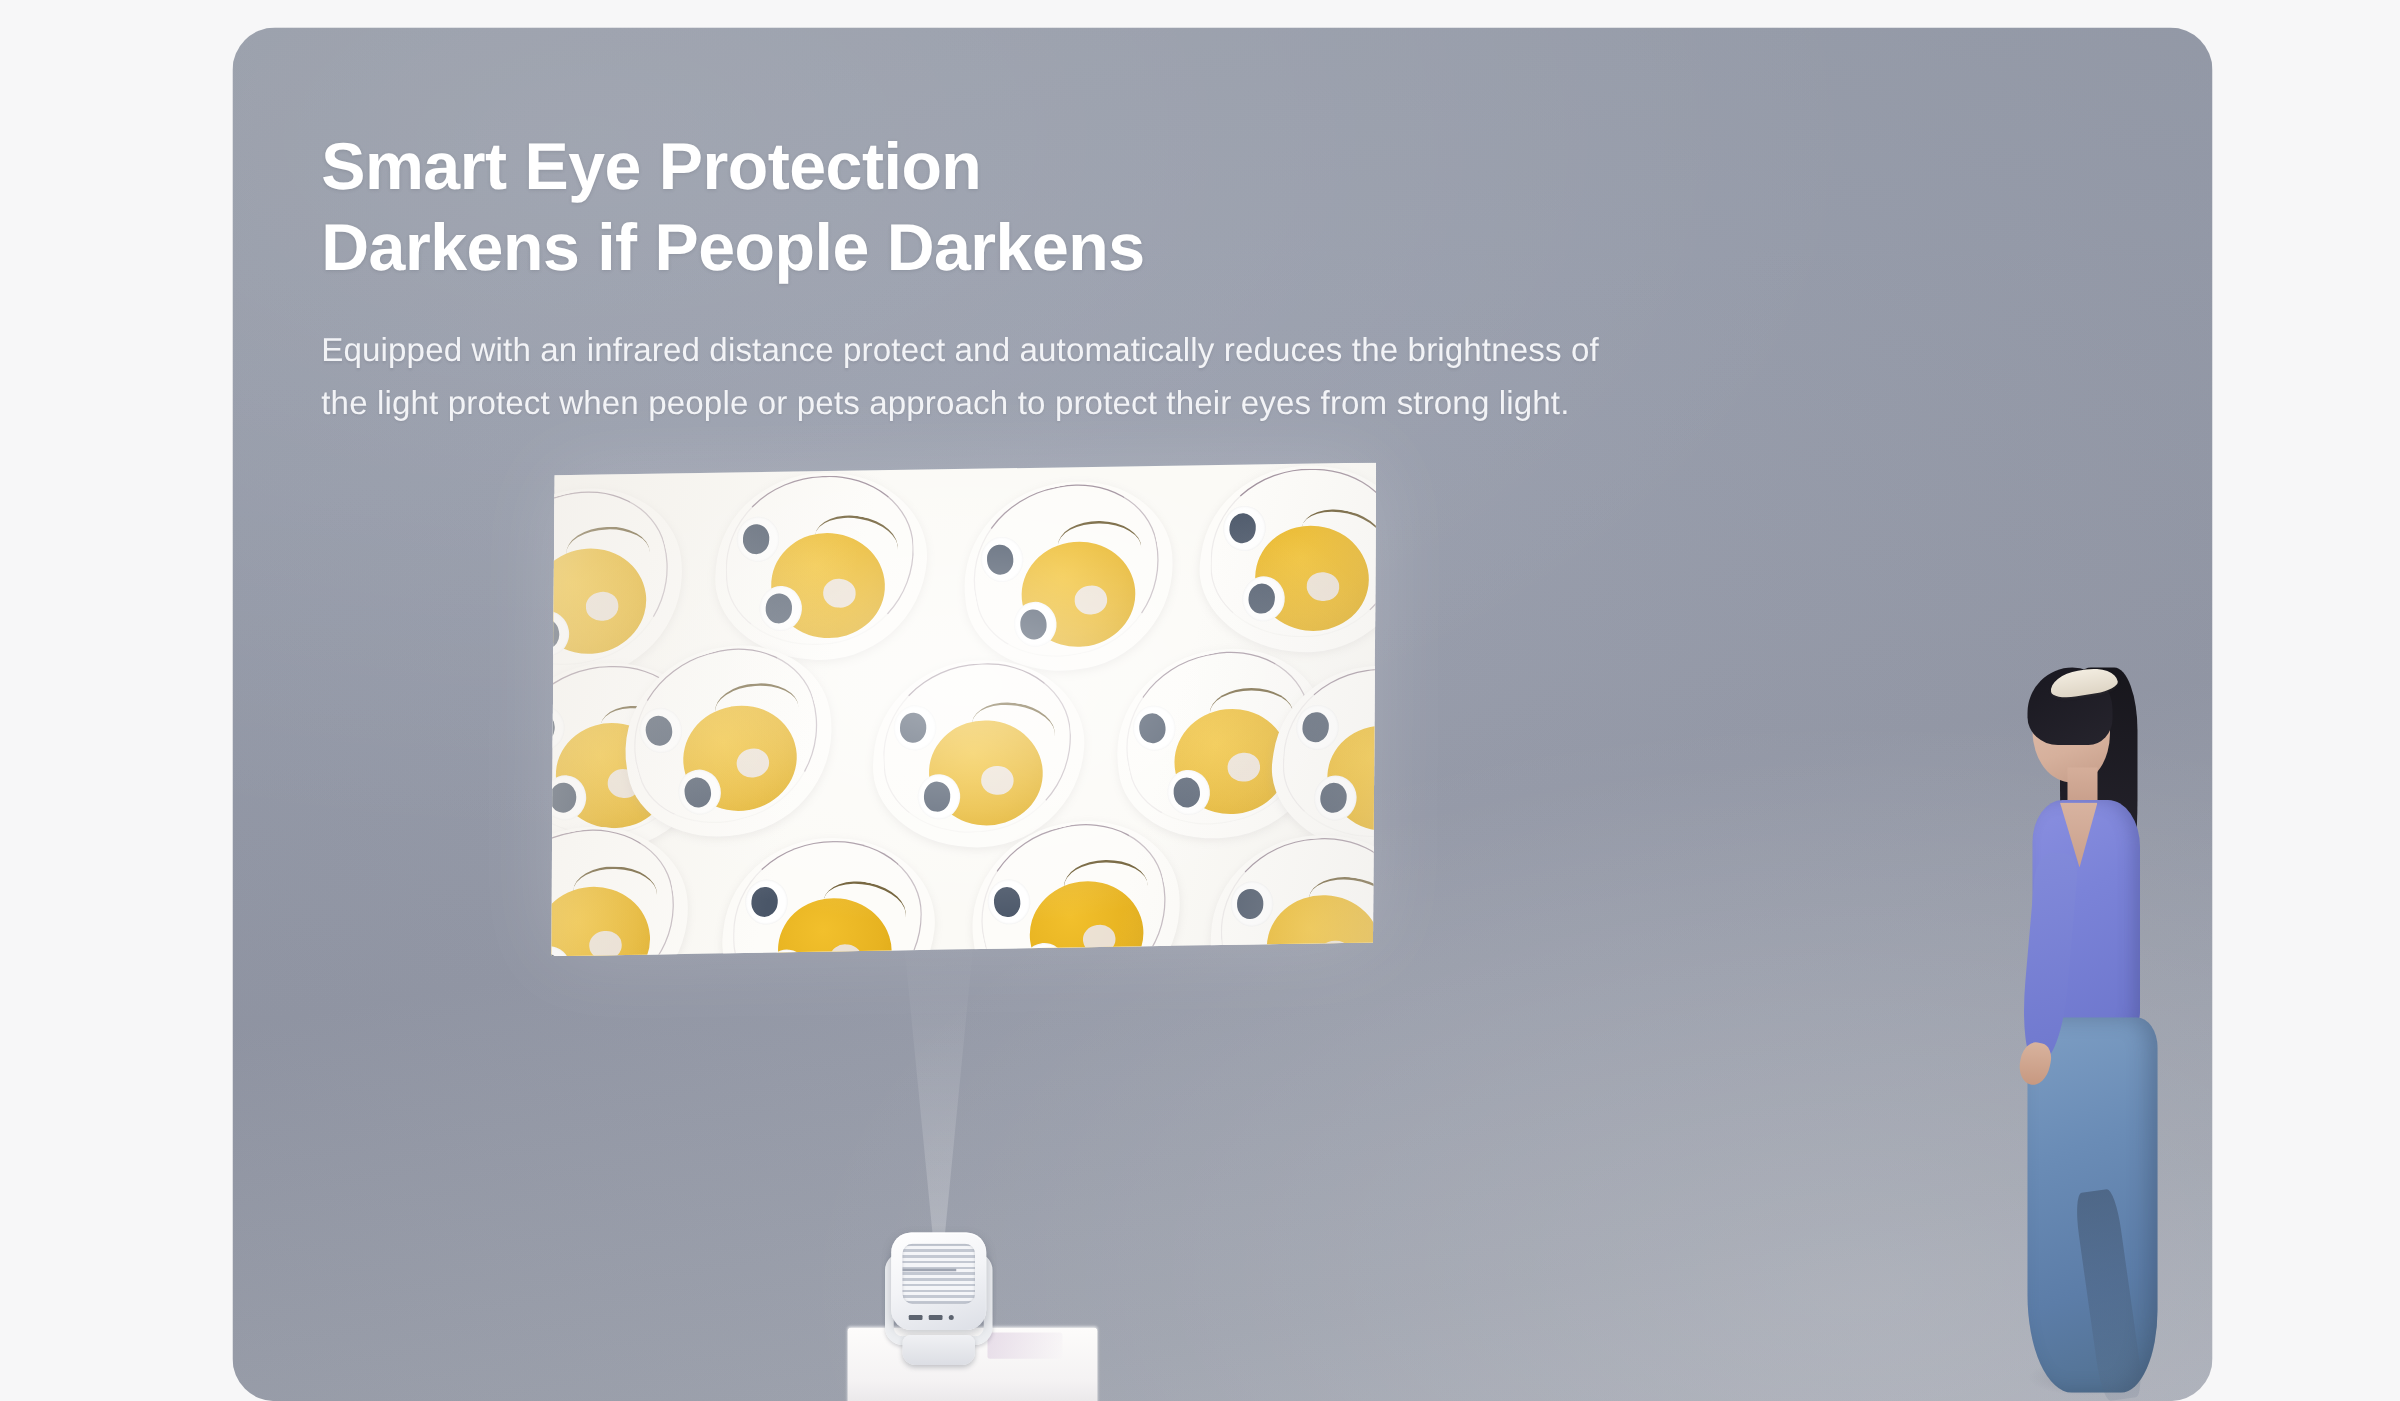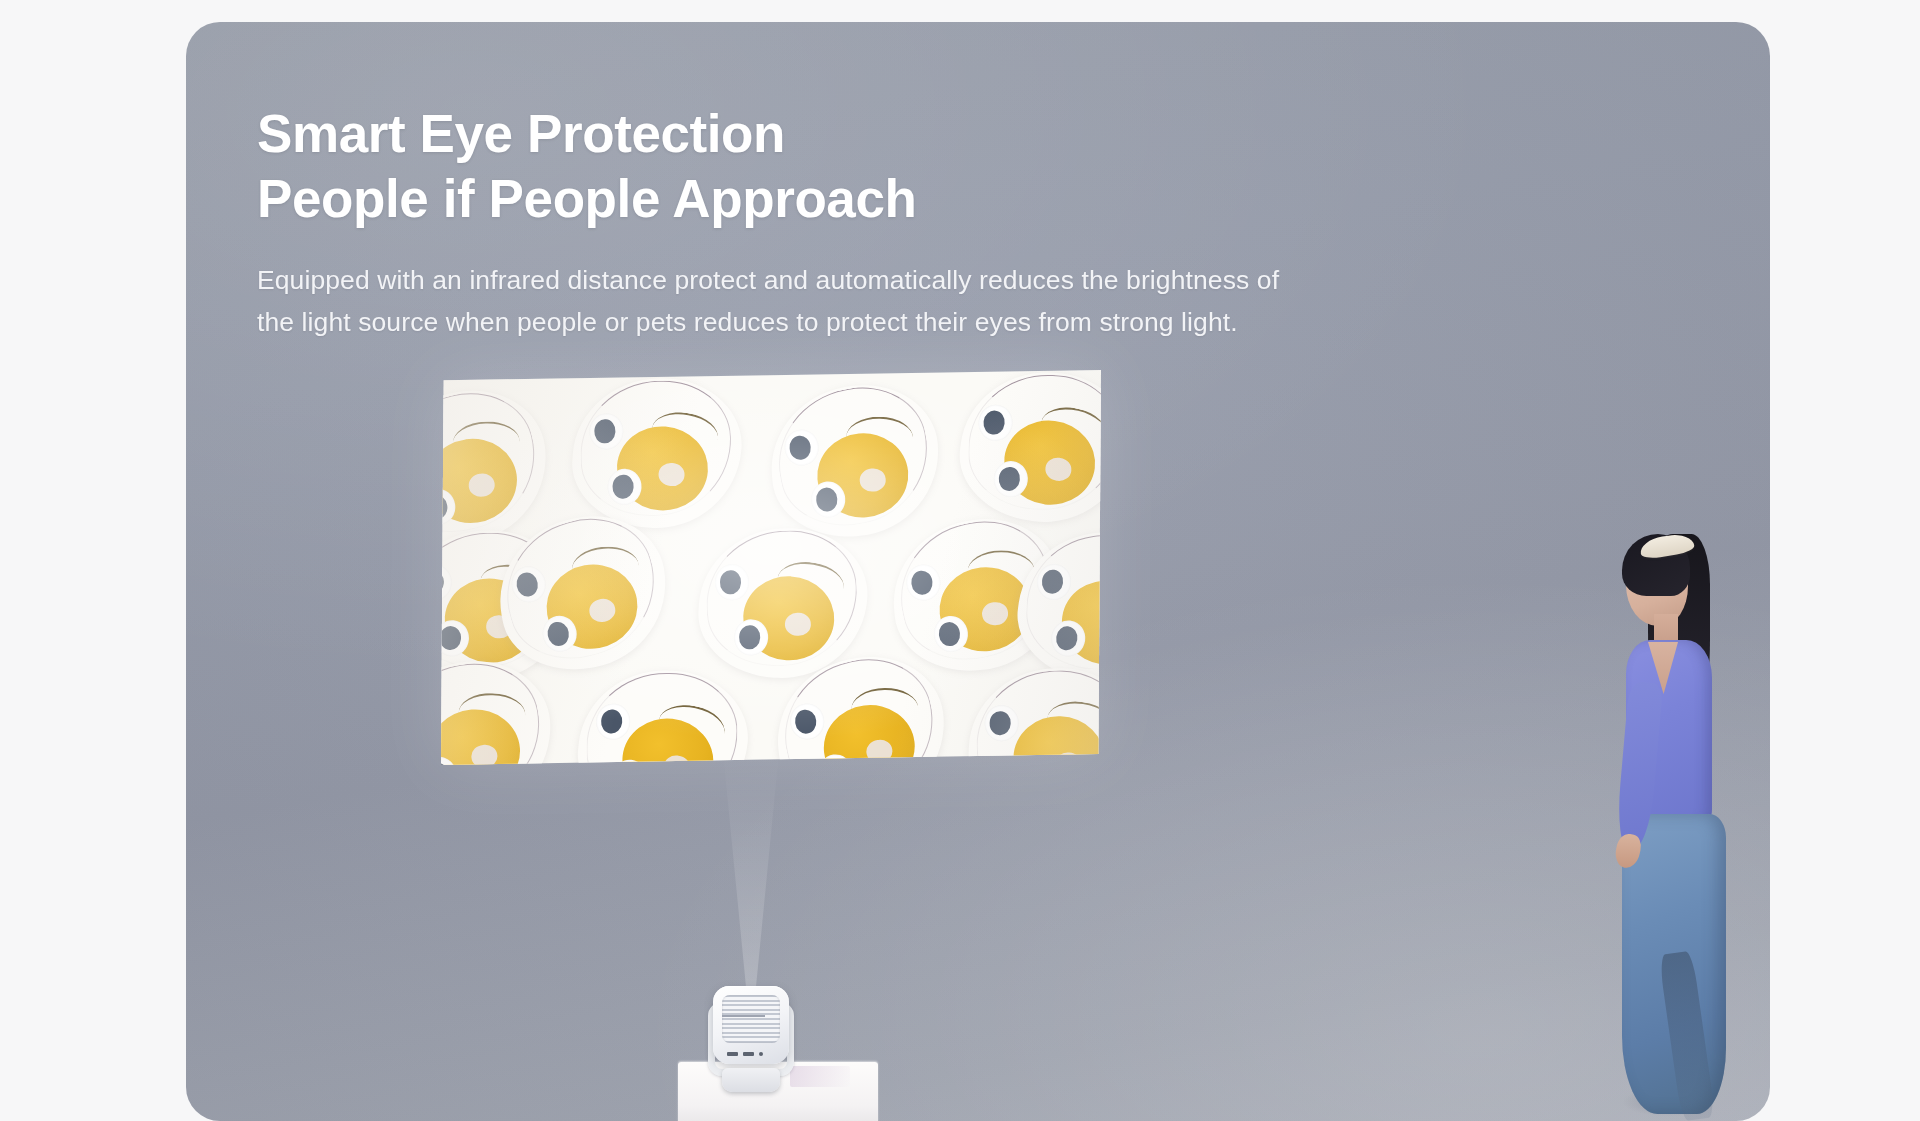--- a/index.html
+++ b/index.html
@@ -468,26 +468,26 @@
             <div class="blush"></div>
         </div>
 
         <div class="proj-glow"></div>
         <div class="proj-shade"></div>
       </div>
     </div>
 
     <h1 class="headline">
       <span>Smart Eye Protection</span>
-      <span class="l2">People if People Approach</span>
+      <span class="l2">Darkens if People Darkens</span>
     </h1>
 
     <p class="subcopy">
       <span>Equipped with an infrared distance protect and automatically reduces the brightness of</span>
-      <span class="l2">the light source when people or pets reduces to protect their eyes from strong light.</span>
+      <span class="l2">the light protect when people or pets approach to protect their eyes from strong light.</span>
     </p>
 
     <div class="table"></div>
 
     <div class="projector">
       <div class="proj-beam"></div>
       <div class="proj-arm"></div>
       <div class="proj-body">
         <div class="proj-grille"></div>
         <div class="proj-ports">

